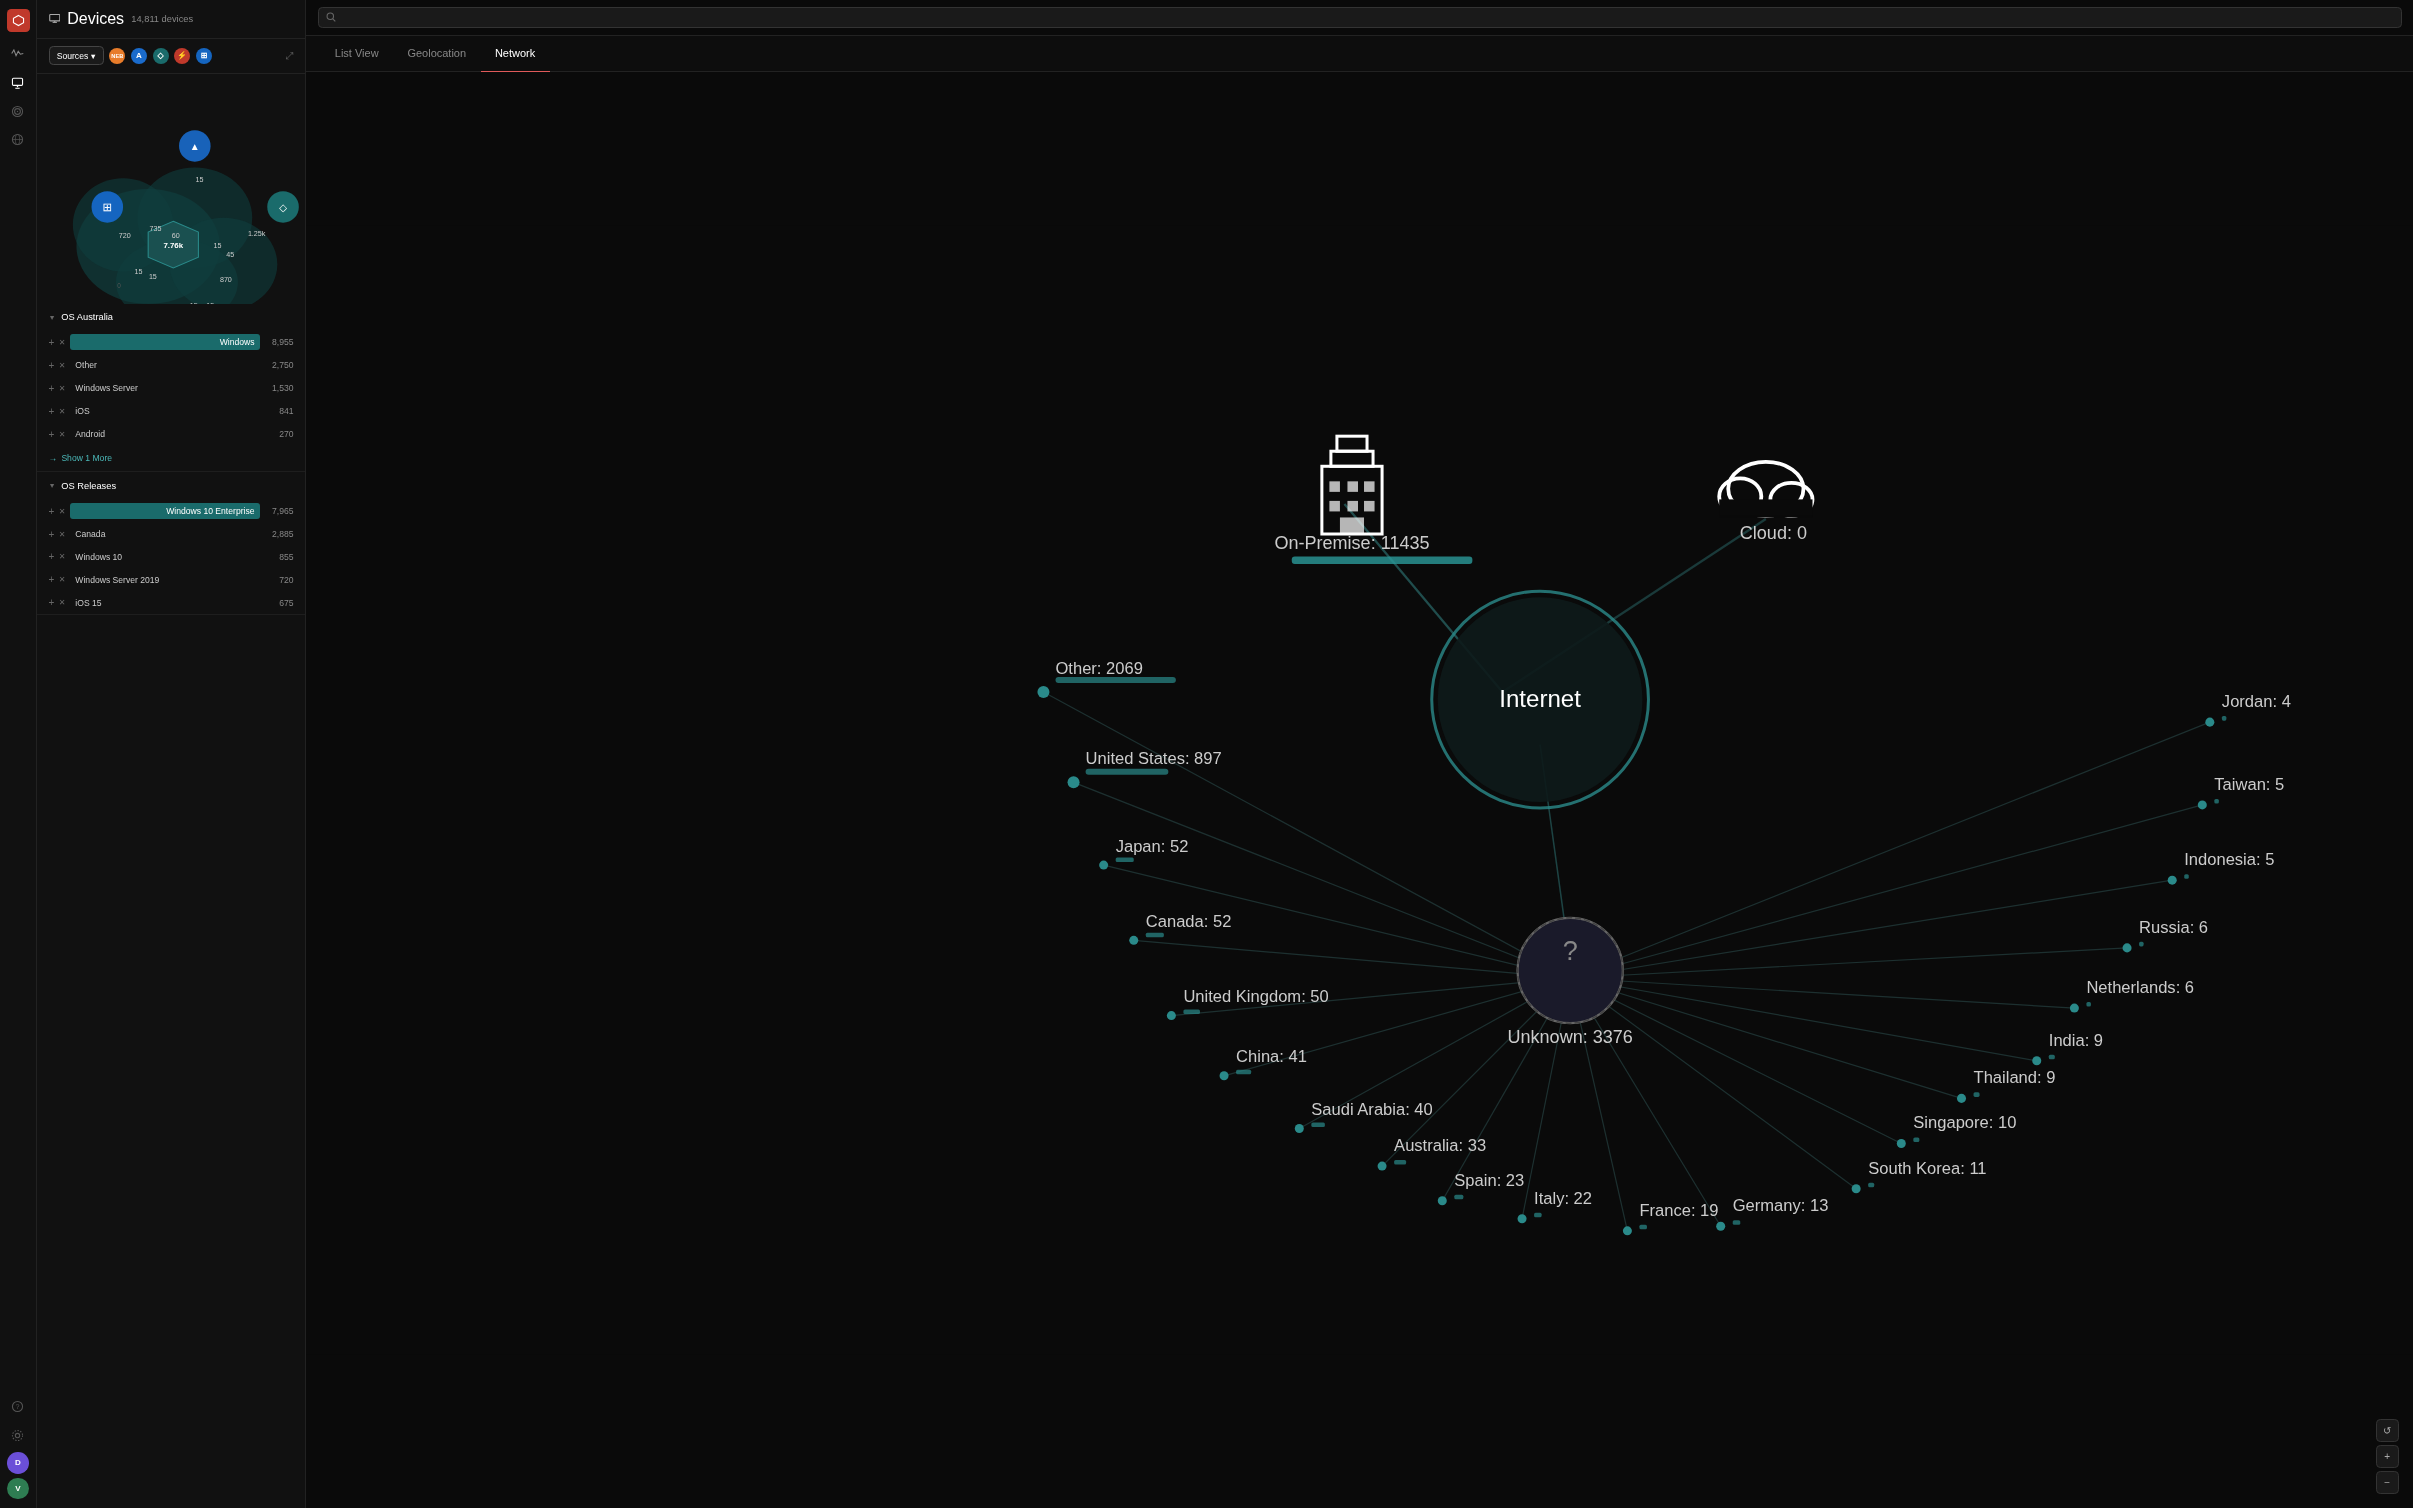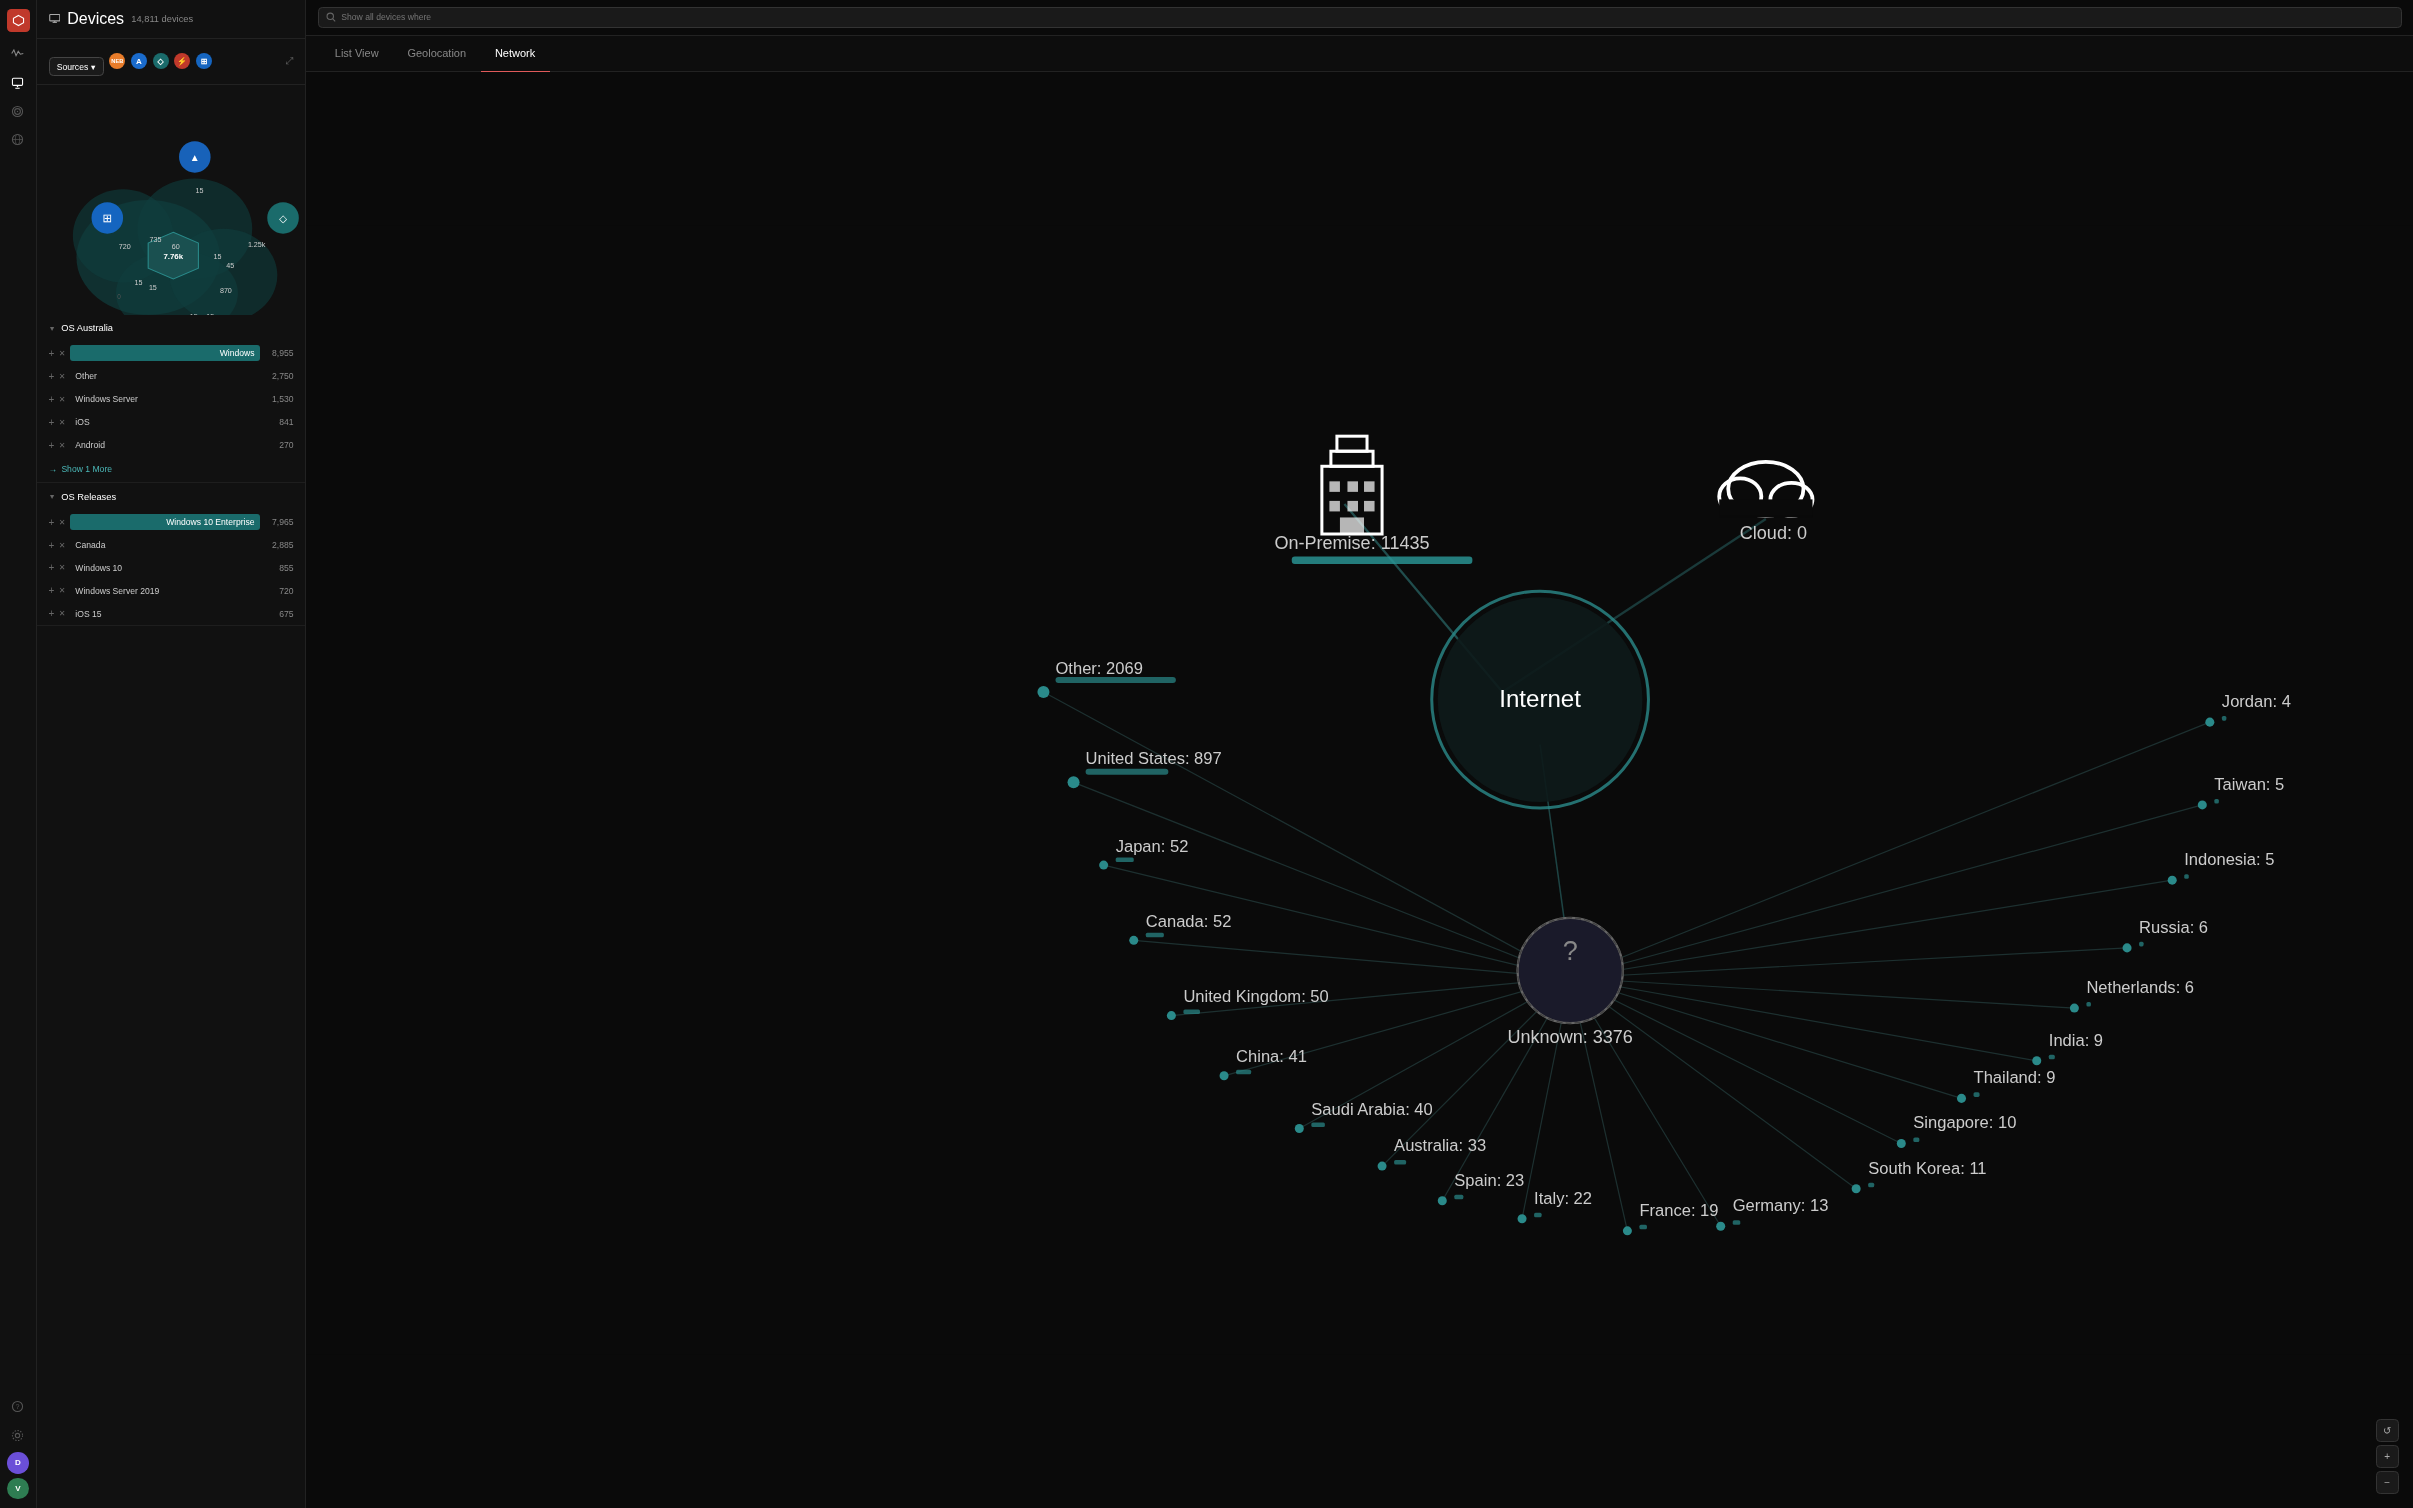--- a/index.html
+++ b/index.html
@@ -115,21 +115,21 @@
       border-bottom: 0.7px solid #222;
     }
     .sources-btn {
       background: #1a1a1a;
       border: 0.7px solid #444;
       color: #fff;
       border-radius: 4.3px;
       padding: 3.6px 7.2px;
       font-size: 8.6px;
       cursor: pointer;
-      display: flex; align-items: center; gap: 2.9px; margin-top: 11px;
+      display: flex; align-items: center; gap: 2.9px;
     }
     .source-icon {
       width: 16px; height: 16px;
       border-radius: 50%;
       display: flex; align-items: center; justify-content: center;
       font-size: 7.2px; font-weight: bold;
       cursor: pointer;
     }
     .expand-icon {
       margin-left: auto;
@@ -481,21 +481,20 @@
 </div>
 
 <div class="main-content">
 
   <div class="search-bar" style="padding: 7.2px 11.5px; border-bottom: 0.7px solid #222;">
     <div class="search-input-wrap">
       <svg width="10" height="10" viewBox="0 0 14 14" fill="none">
         <circle cx="6" cy="6" r="4.5" stroke="#666" stroke-width="1.5"></circle>
         <line x1="9.5" y1="9.5" x2="13" y2="13" stroke="#666" stroke-width="1.5"></line>
       </svg>
-      <input type="text" placeholder="Show all devices where" style="">
     </div>
   </div>
 
   <div class="tabs">
     <div class="tab">
       <span>List View</span>
     </div>
     <div class="tab">
       <span>Geolocation</span>
     </div>

